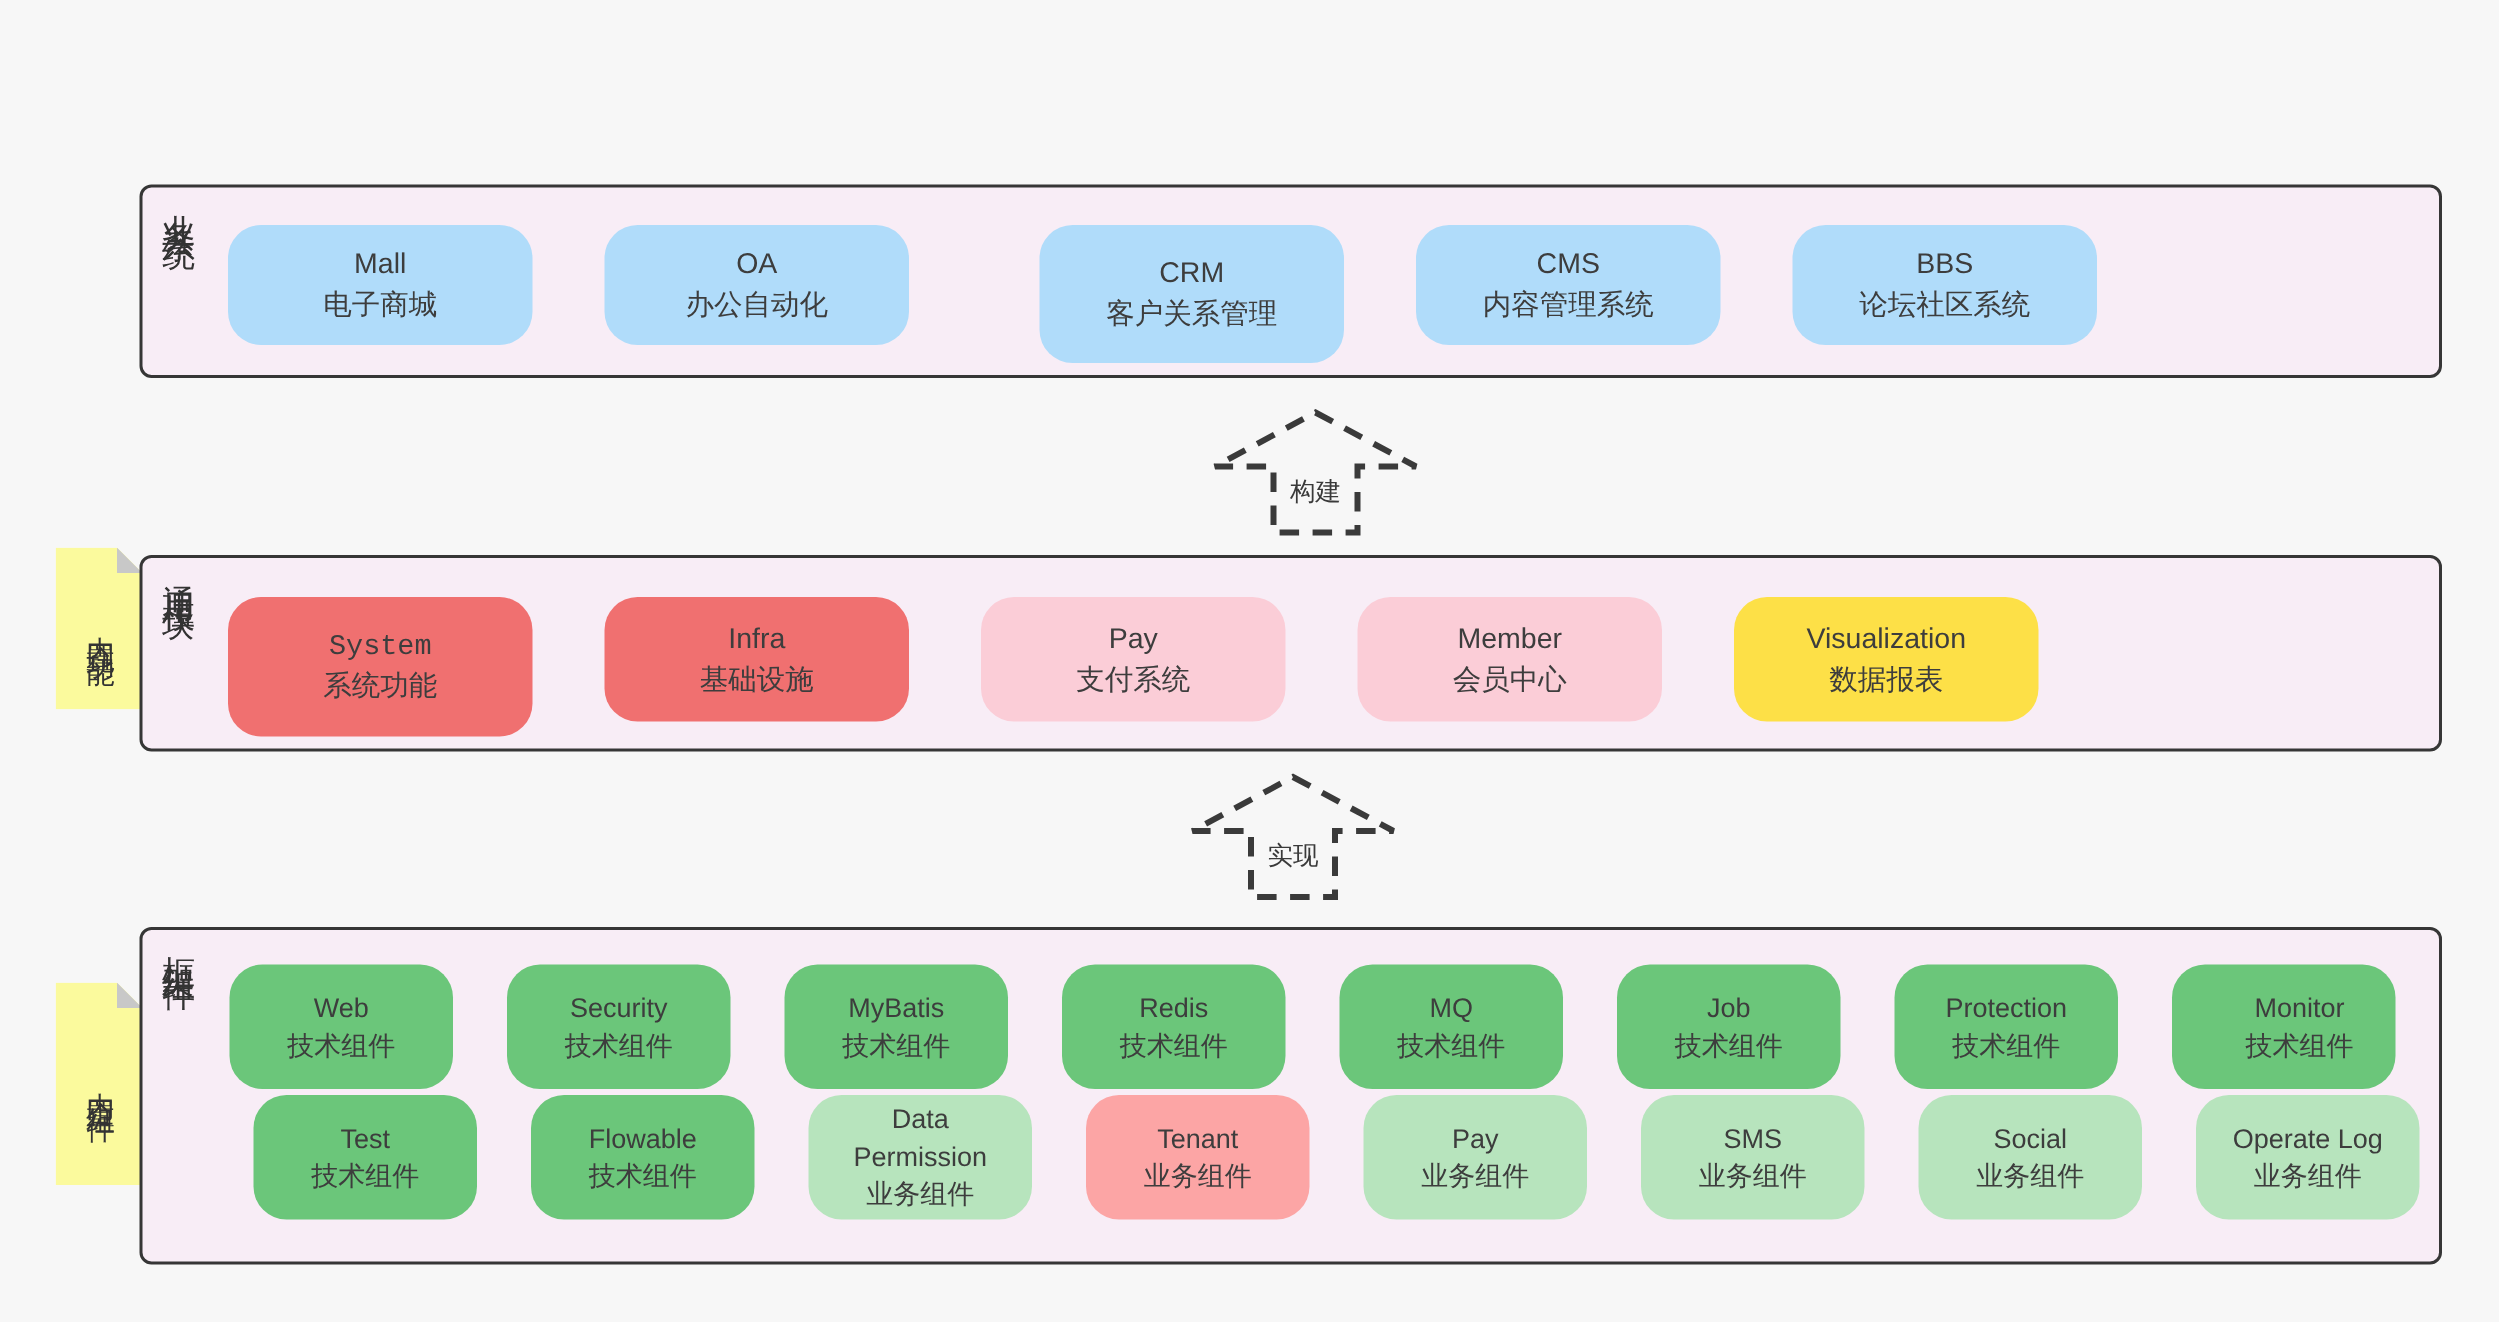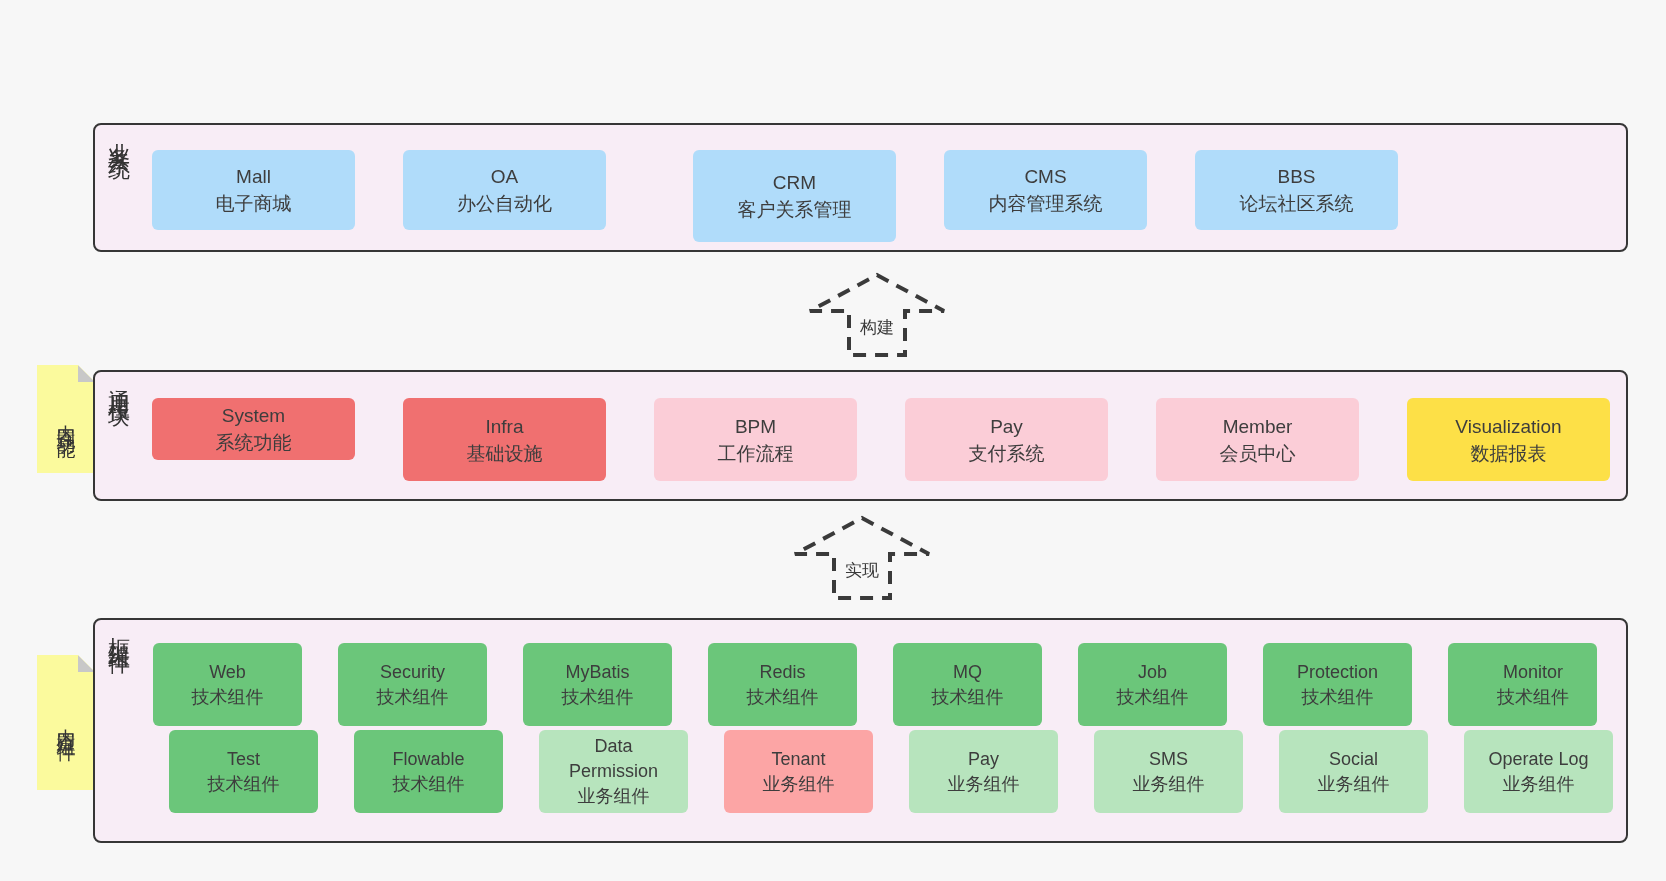--- a/index.html
+++ b/index.html
@@ -23,21 +23,21 @@
     writing-mode:vertical-rl;text-orientation:upright;
     font-size:22px;letter-spacing:5px;color:#333;
     user-select:none;
   }
   .boxrow{
     position:absolute;display:flex;
   }
   .row6{left:57px;gap:48px;}
   .row8{left:58px;gap:36px;}
   .box{
-    border-radius:6px;
+    border-radius:22px;
     display:flex;flex-direction:column;align-items:center;justify-content:center;
     text-align:center;color:#3d3d3d;
     box-sizing:border-box;
   }
   .box .bt{font-size:19px;line-height:27px;white-space:pre-line;}
   .box .bs{font-size:19px;line-height:27px;}
   .row6 .box{width:203px;}
   .row8 .box{width:149px;}
   .row8 .box .bt,.row8 .box .bs{font-size:18px;line-height:25px;}
   
@@ -109,31 +109,27 @@
   <div class="arrow" style="left:807px;top:272px;">
     <svg width="140" height="86" viewBox="0 0 140 86">
       <path d="M70 3 L137 39 L98 39 L98 83 L42 83 L42 39 L3 39 Z" fill="none" stroke="#3a3a3a" stroke-width="4" stroke-dasharray="13 9"></path>
     </svg>
     <span class="alabel">构建</span>
   </div>
 
   <section class="panel" style="top:370px;height:131px;">
     <div class="vlabel">通用模块</div>
     <div class="boxrow row6" style="top:26px;">
-        <div class="box" style="background: rgb(240, 112, 112); height: 62px;">
+        <div class="box" style="background: rgb(240, 112, 112); height: 93px; font-family: Liberation Mono, monospace;">
           <div class="bt">System</div>
           <div class="bs">系统功能</div>
         </div>
         <div class="box" style="background: rgb(240, 112, 112); height: 83px;">
           <div class="bt">Infra</div>
           <div class="bs">基础设施</div>
-        </div>
-        <div class="box" style="background: rgb(251, 205, 215); height: 83px;">
-          <div class="bt">BPM</div>
-          <div class="bs">工作流程</div>
         </div>
         <div class="box" style="background: rgb(251, 205, 215); height: 83px;">
           <div class="bt">Pay</div>
           <div class="bs">支付系统</div>
         </div>
         <div class="box" style="background: rgb(251, 205, 215); height: 83px;">
           <div class="bt">Member</div>
           <div class="bs">会员中心</div>
         </div>
         <div class="box" style="background: #fde047; height: 83px;">

